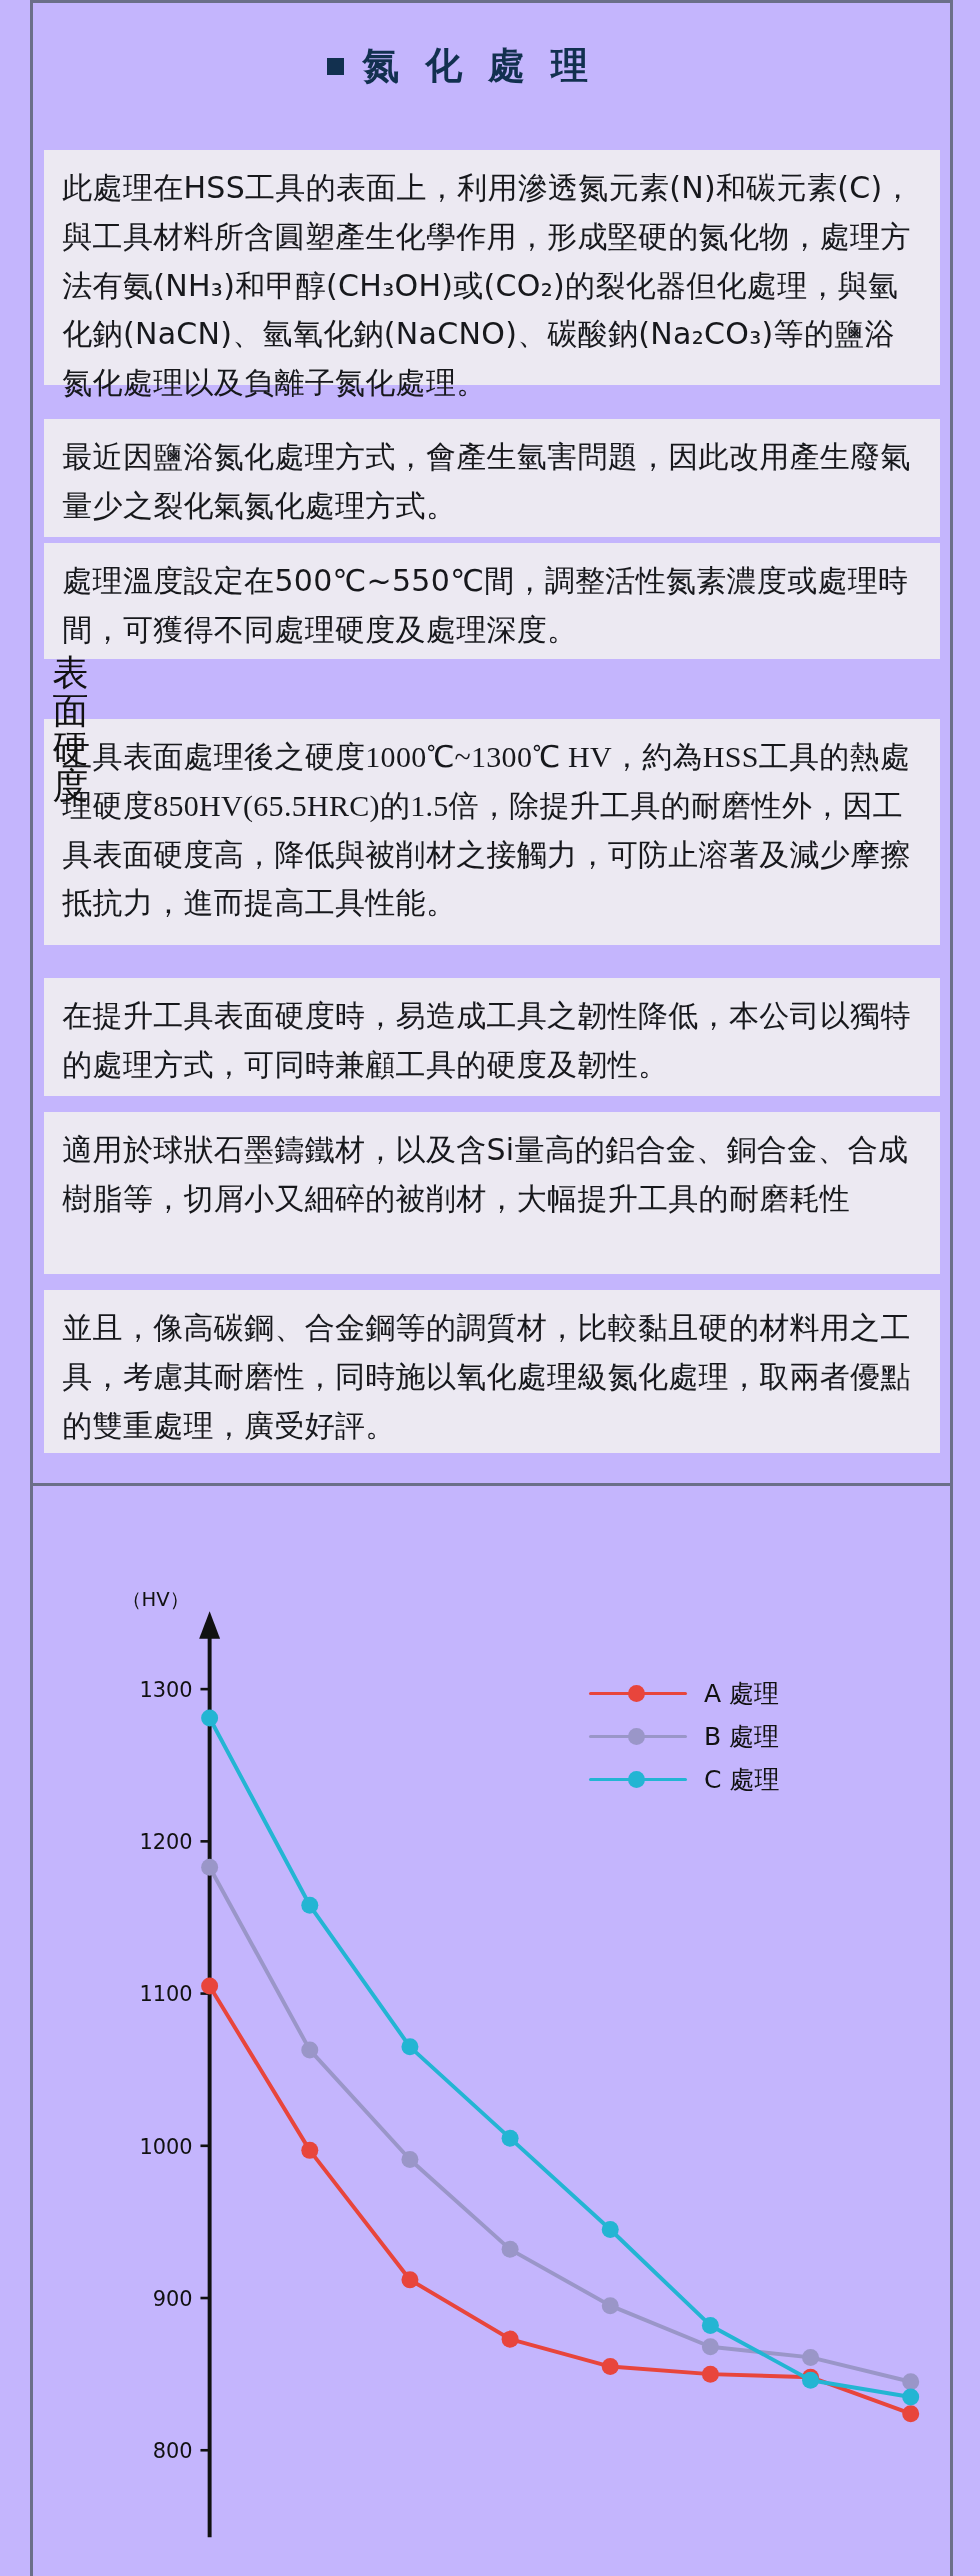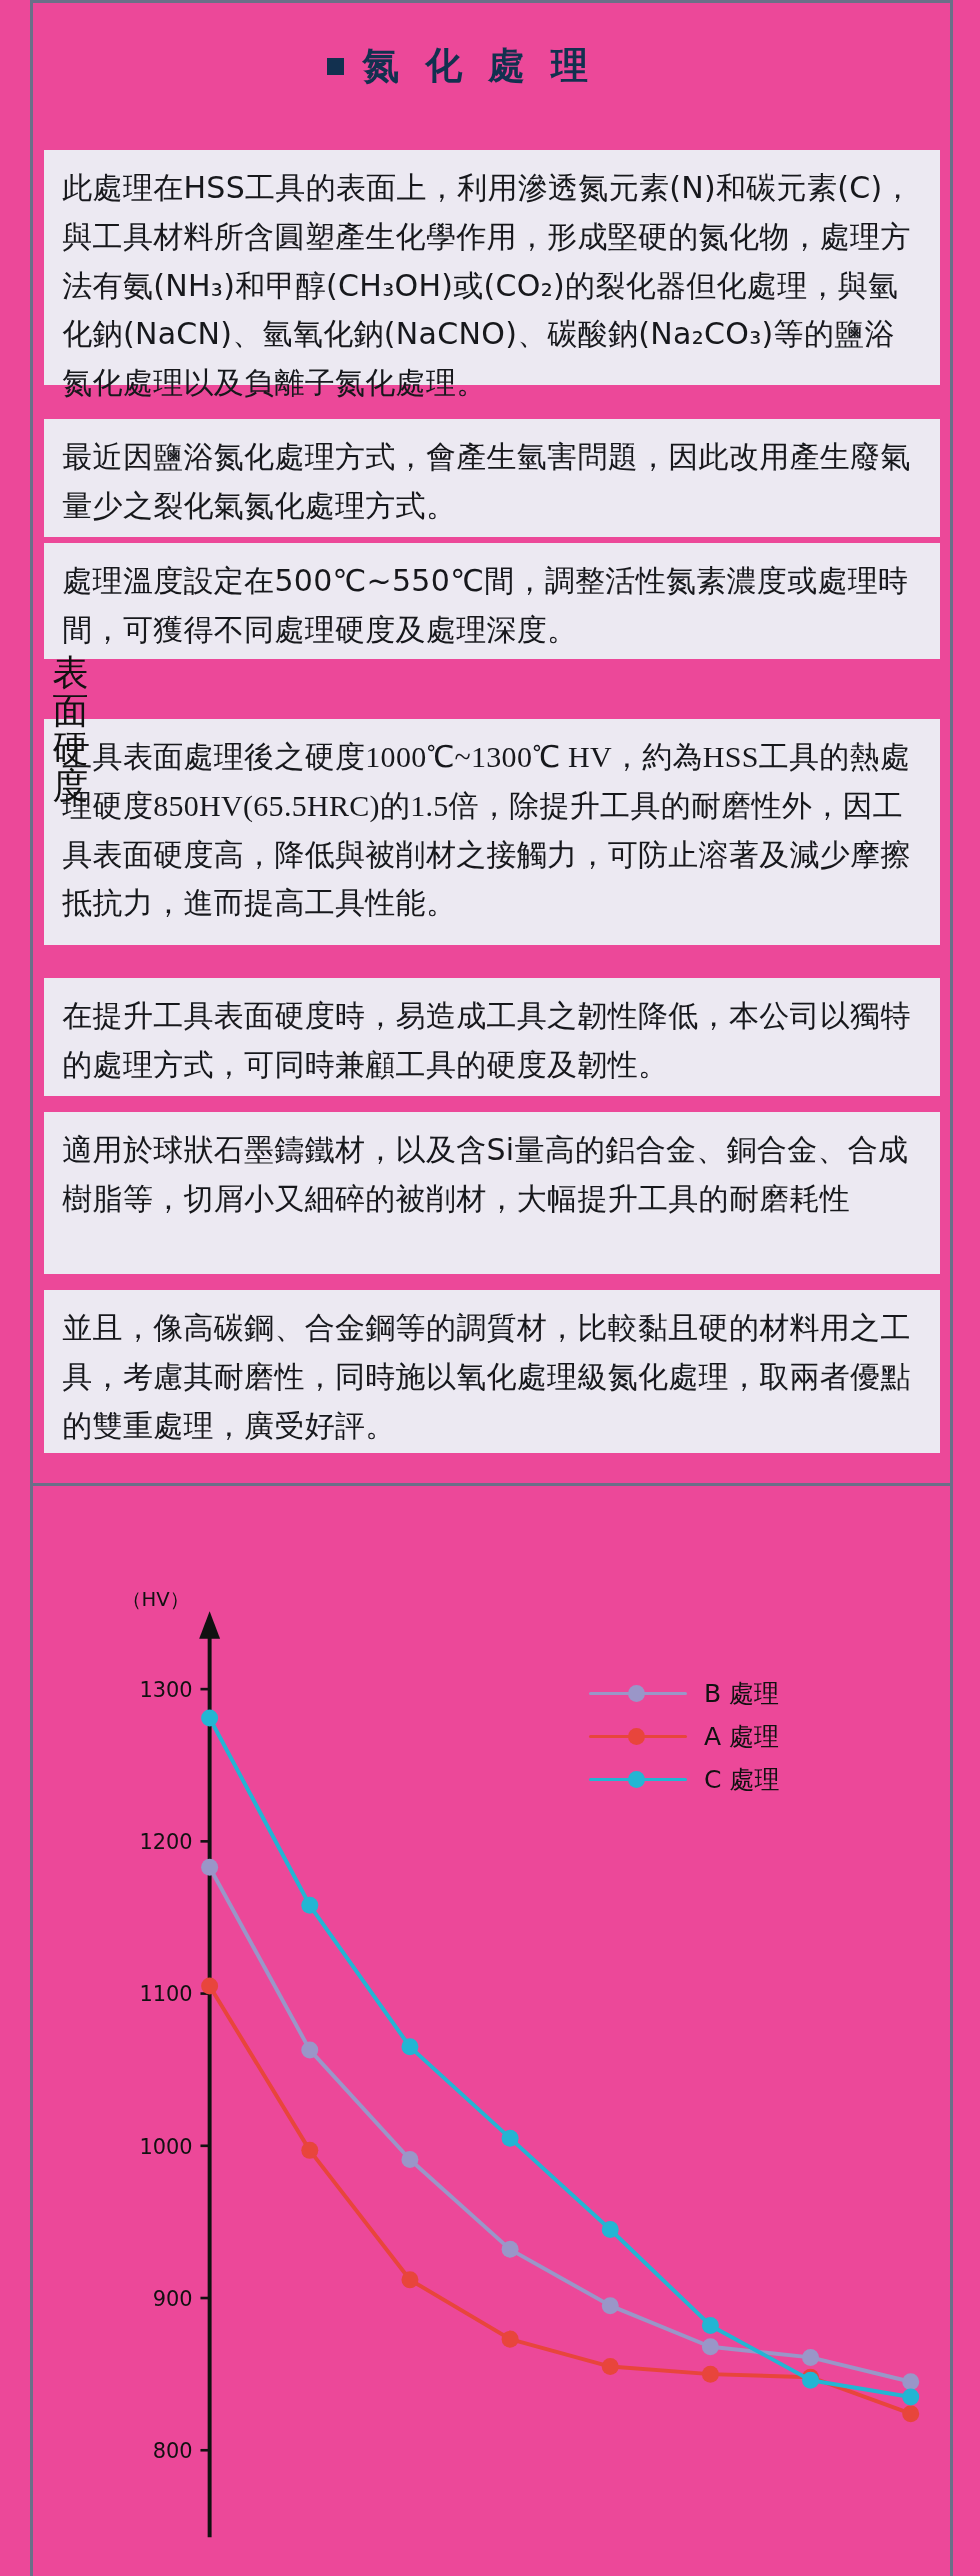--- a/index.html
+++ b/index.html
@@ -8,21 +8,21 @@
     background: #ffffff;
   }
   body {
     width: 981px;
     font-family: "DejaVu Sans", "Liberation Sans", sans-serif;
   }
   .page {
     position: relative;
     width: 981px;
     height: 2576px;
-    background: #ec4899;
+    background: #c4b5fd;
     overflow: hidden;
   }
   
   .frame-left {
     position: absolute;
     left: 30px; top: 0; width: 2.6px; height: 2576px;
     background: #6b6f88;
   }
   .frame-right {
     position: absolute;
@@ -165,31 +165,31 @@
   <div class="para shade" style="top:1290px; height:163px;">並且，像高碳鋼、合金鋼等的調質材，比較黏且硬的材料用之工具，考慮其耐磨性，同時施以氧化處理級氮化處理，取兩者優點的雙重處理，廣受好評。</div>
 
 
   <div class="hv-unit">（HV）</div>
 
   <div class="ylabel-vert">表面硬度</div>
 
   <div class="legend">
     <div class="legend-row">
       <span class="legend-line">
+        <span class="ln" id="ln0" style="background: rgb(232, 69, 60);"></span>
+          <span class="dot" id="dt0" style="background: rgb(232, 69, 60);"></span>
+      </span>
+      <span class="legend-label">A 處理</span>
+    </div>
+    <div class="legend-row">
+      <span class="legend-line">
         <span class="ln" id="ln1" style="background: rgb(154, 150, 200);"></span>
           <span class="dot" id="dt1" style="background: rgb(154, 150, 200);"></span>
       </span>
       <span class="legend-label">B 處理</span>
-    </div>
-    <div class="legend-row">
-      <span class="legend-line">
-        <span class="ln" id="ln0" style="background: rgb(232, 69, 60);"></span>
-          <span class="dot" id="dt0" style="background: rgb(232, 69, 60);"></span>
-      </span>
-      <span class="legend-label">A 處理</span>
     </div>
     <div class="legend-row">
       <span class="legend-line">
         <span class="ln" id="ln2" style="background: rgb(35, 181, 211);"></span>
           <span class="dot" id="dt2" style="background: rgb(35, 181, 211);"></span>
       </span>
       <span class="legend-label">C 處理</span>
     </div>
   </div>
 

